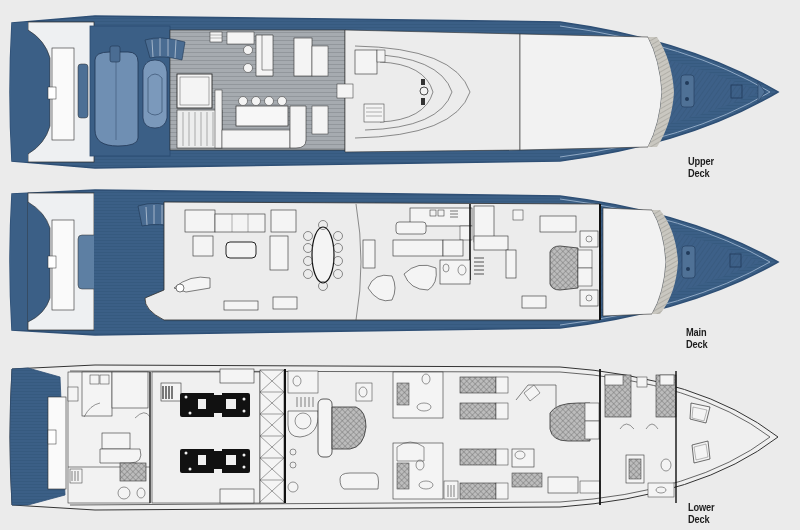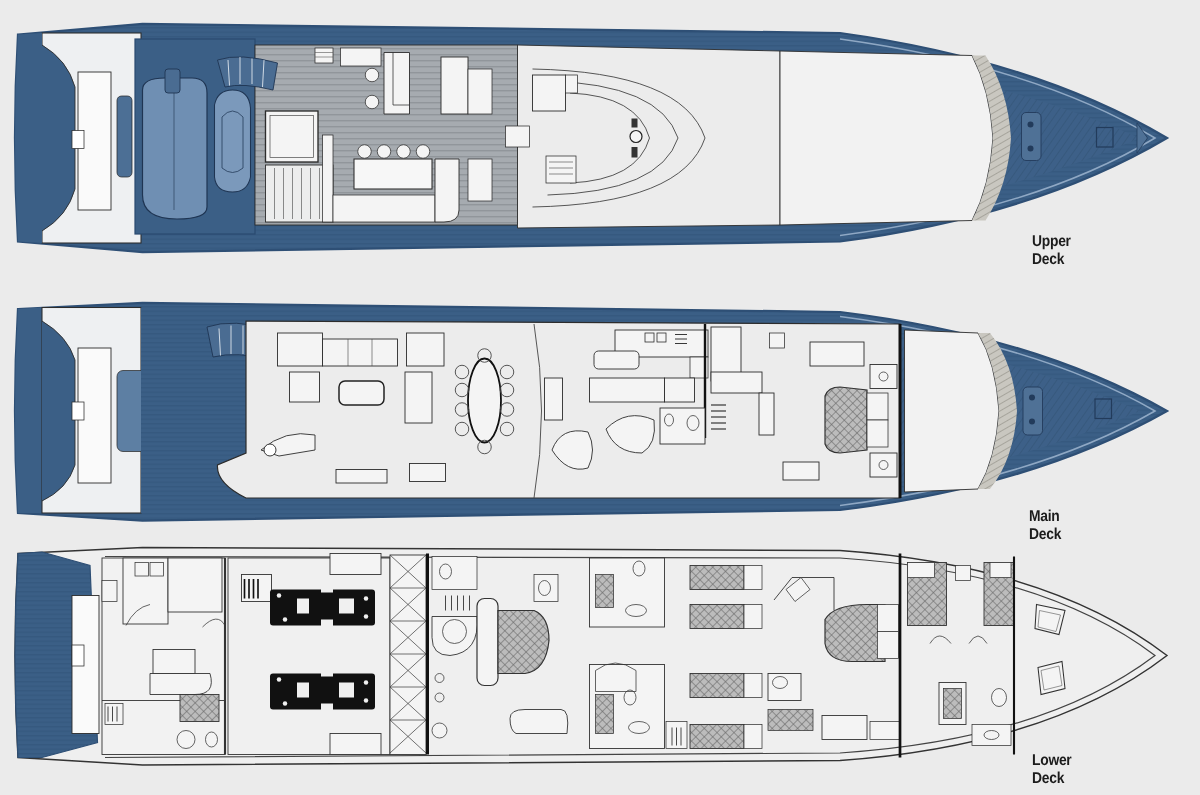--- a/index.html
+++ b/index.html
@@ -132,21 +132,21 @@
 
     <rect x="681" y="75" width="13" height="32" rx="3" fill="#4f7196" stroke="#223b5b" stroke-width="0.6"></rect>
     <circle cx="687" cy="83" r="2" fill="#223b5b"></circle>
       <circle cx="687" cy="99" r="2" fill="#223b5b"></circle>
     <rect x="731" y="85" width="11" height="13" fill="none" stroke="#223b5b" stroke-width="0.8"></rect>
     <path d="M758,82 L765,92 L758,102 Z" fill="#4f7196" stroke="#223b5b" stroke-width="0.5"></path>
   </svg>
   <div class="deck-label" style="left:688px;top:155px;">Upper Deck</div>
 </div>
 
-<div class="deck" style="top:192px;height:175px;">
+<div class="deck" style="top:180px;height:175px;">
   <svg width="800" height="175" viewBox="0 0 800 175">
     <defs>
       <pattern id="blueStripe2" width="6" height="3" patternUnits="userSpaceOnUse">
         <rect width="6" height="3" fill="#3b5f86"></rect>
         <line x1="0" y1="0.5" x2="6" y2="0.5" stroke="#34577d" stroke-width="0.7"></line>
       </pattern>
       <pattern id="blueDiag2" width="4" height="4" patternUnits="userSpaceOnUse" patternTransform="rotate(35)">
         <rect width="4" height="4" fill="#3d6088"></rect>
         <line x1="0" y1="0" x2="0" y2="4" stroke="#355679" stroke-width="1"></line>
       </pattern>

